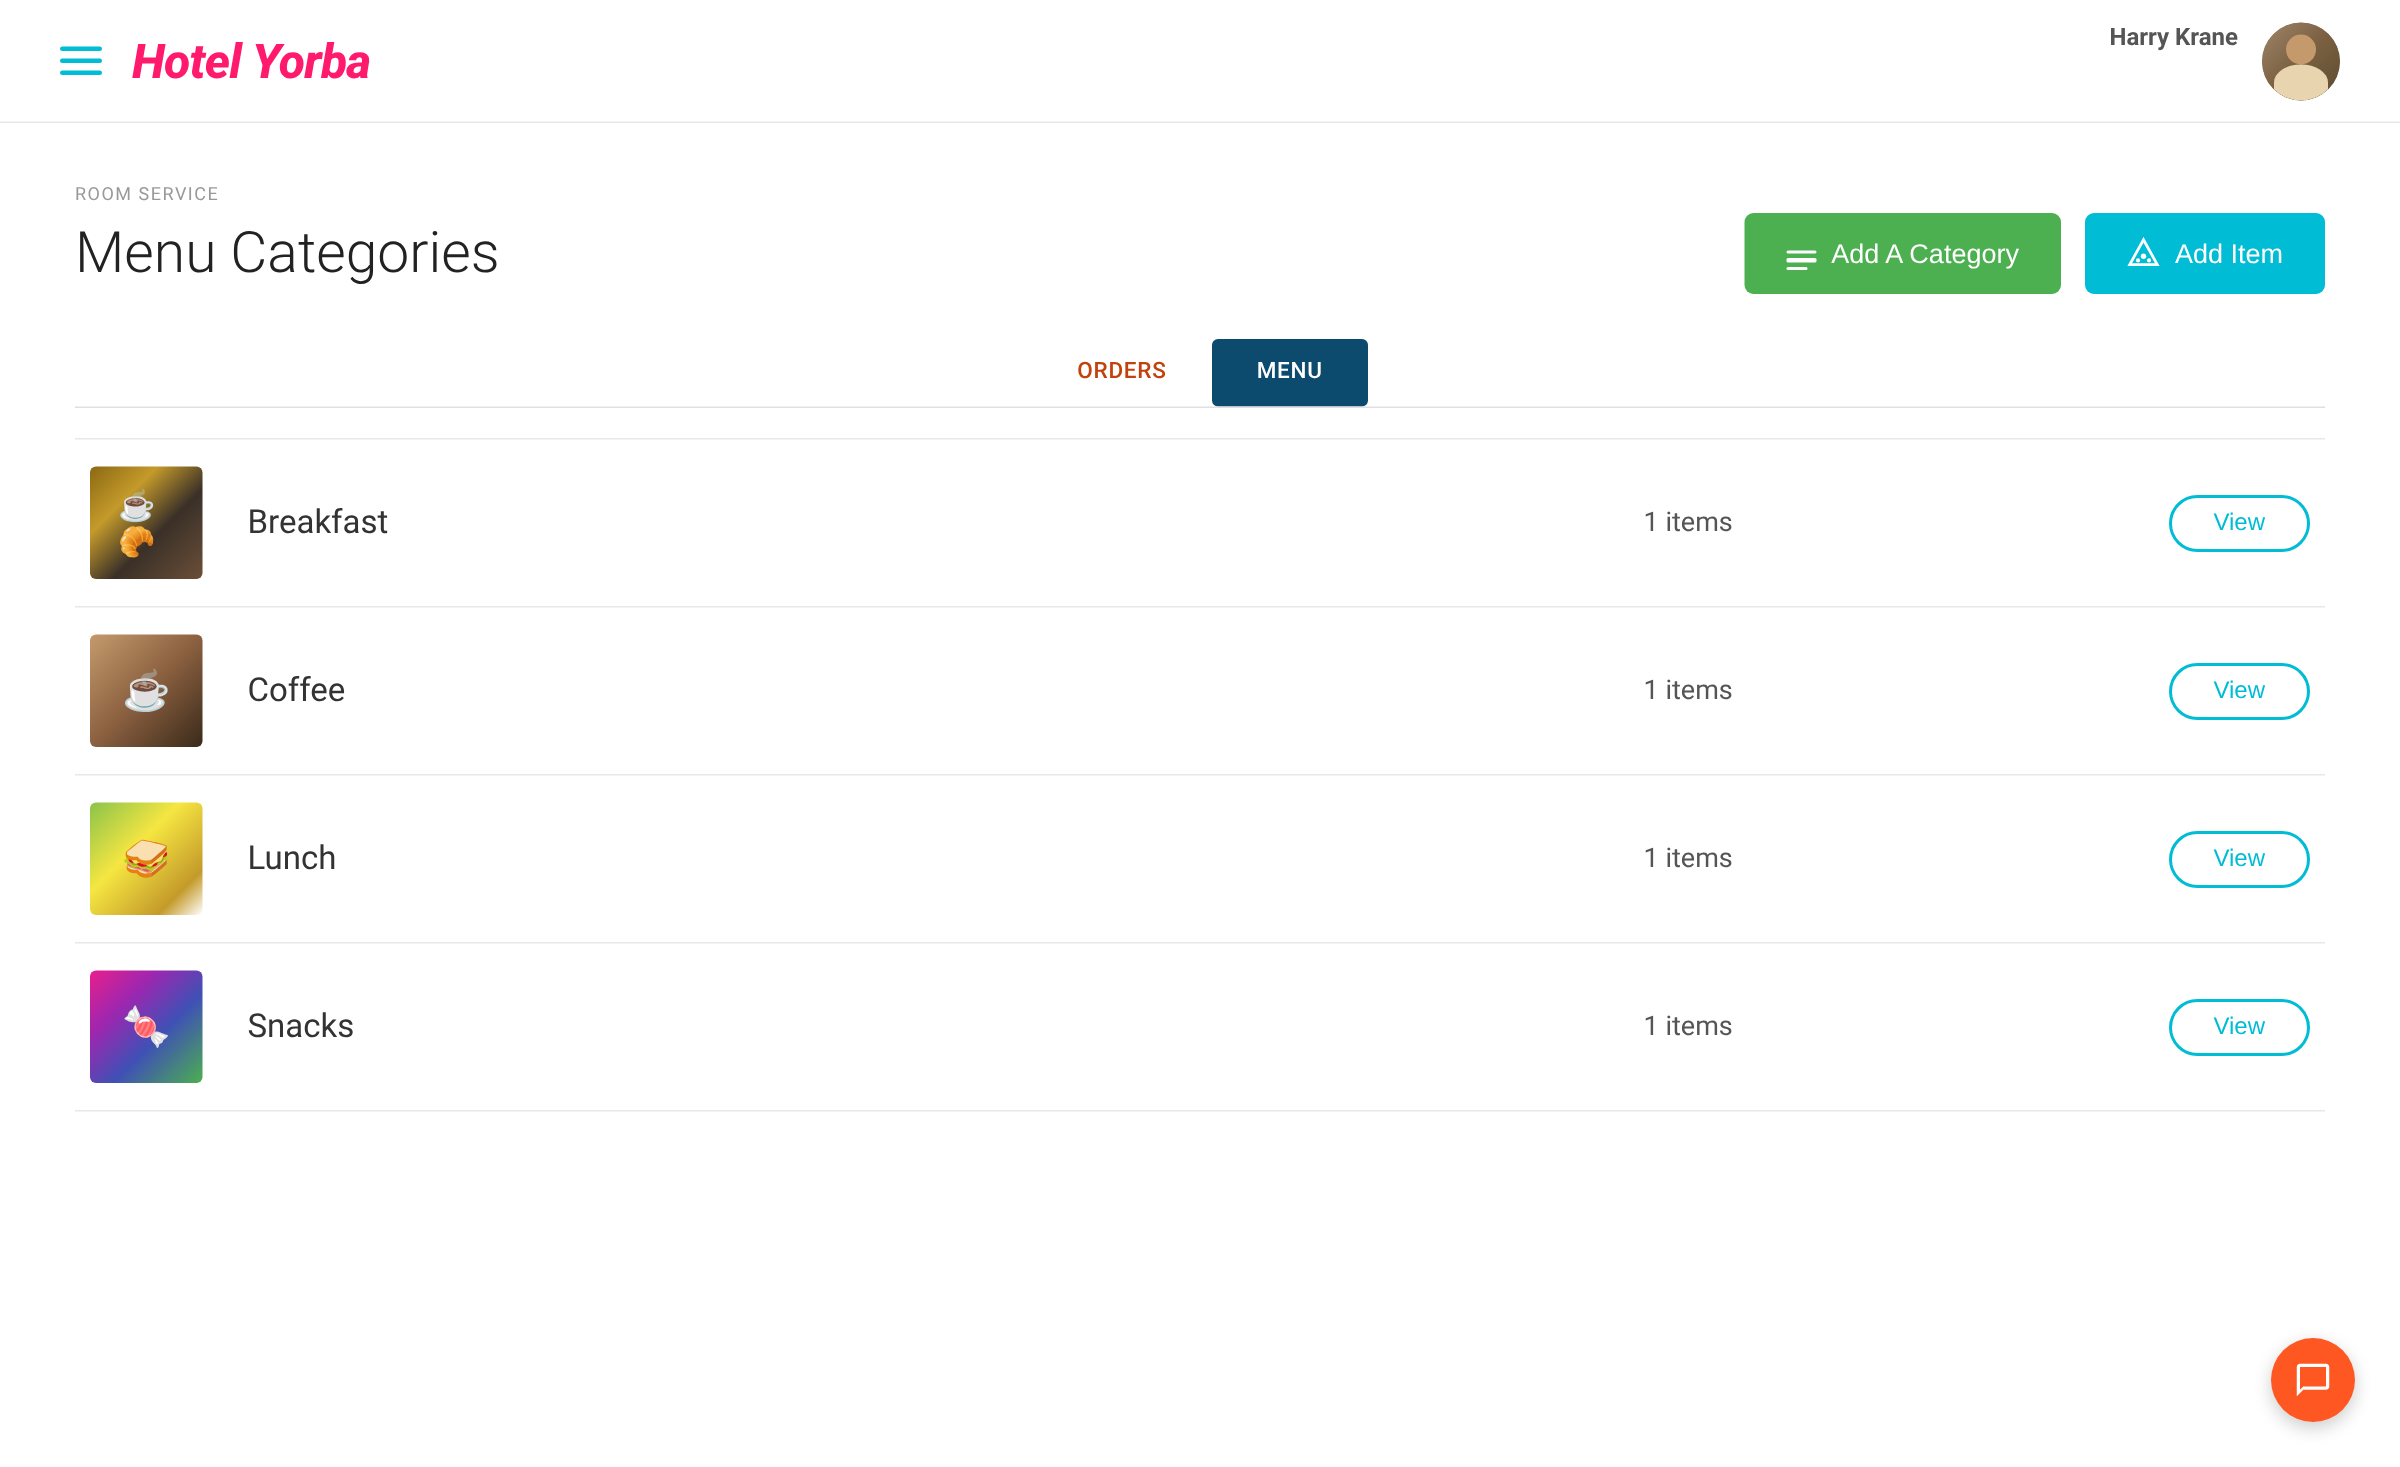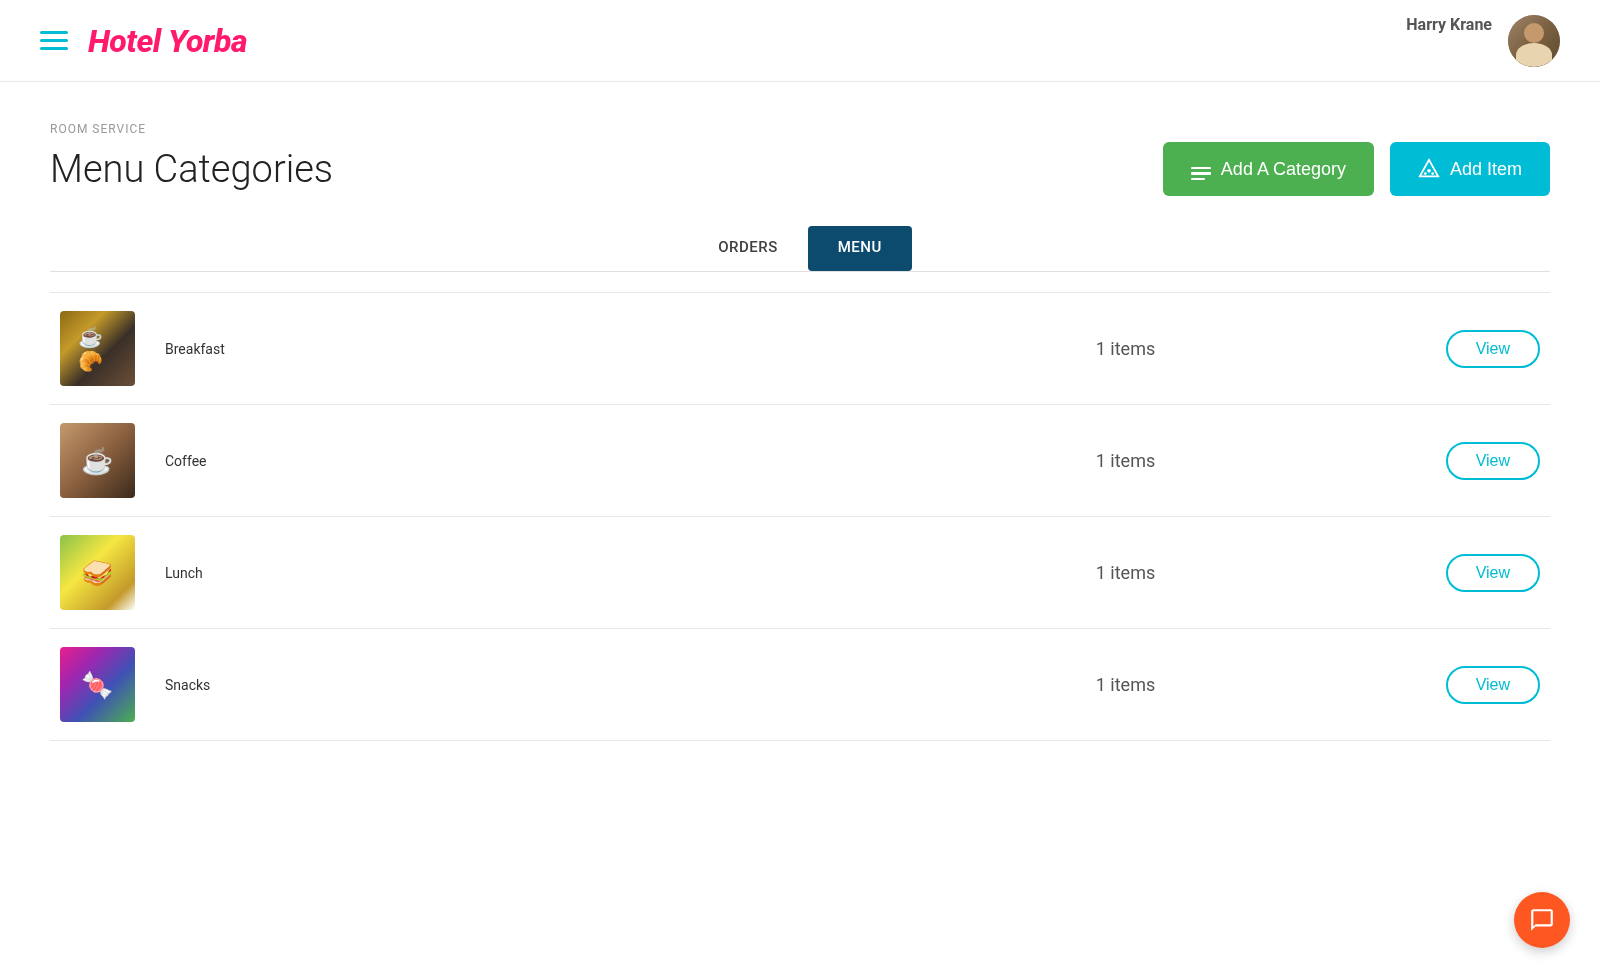--- a/index.html
+++ b/index.html
@@ -151,21 +151,21 @@
       gap: 0;
       margin-bottom: 20px;
       border-bottom: 1px solid #e0e0e0;
     }
     .tab {
       padding: 12px 30px;
       font-size: 15px;
       font-weight: 500;
       cursor: pointer;
       border-bottom: 3px solid transparent;
-      color: #404040;
+      color: #c2410c;
       letter-spacing: 0.5px;
     }
     .tab.active {
       background: #0c4a6e;
       color: #fff;
       border-radius: 4px;
       border-bottom: 3px solid transparent;
     }
 
     
@@ -237,21 +237,21 @@
     .img-snacks::before {
       content: '🍬';
       position: absolute;
       top: 50%;
       left: 50%;
       transform: translate(-50%, -50%);
       font-size: 26px;
     }
     .category-name {
       flex: 1;
-      font-size: 14px;
+      font-size: 22px;
       font-weight: 400;
       color: #333;
     }
     .category-count {
       flex: 1;
       font-size: 18px;
       color: #555;
       text-align: center;
     }
     .view-btn {

